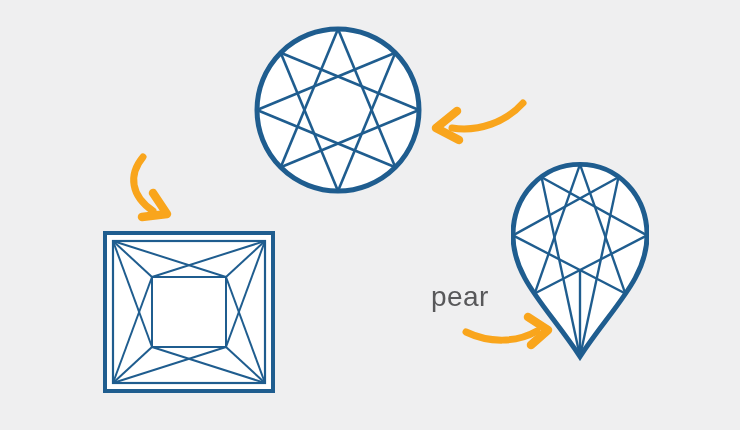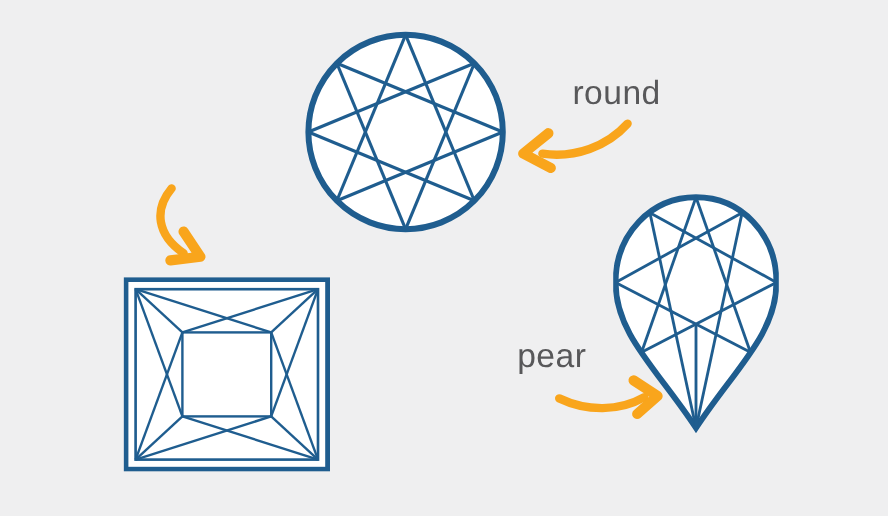--- a/index.html
+++ b/index.html
@@ -76,21 +76,20 @@
         <path d="M116,133 L2,74"></path>
         <path d="M70,197 L31,15"></path>
         <path d="M24,133 L70,2"></path>
         <path d="M2,74 L109,15"></path>
         <path d="M31,15 L138,74"></path>
         <path d="M70,110 L70,197"></path>
       </g>
     </svg>
   </div>
 
-  <div class="label" style="left:477px;top:64px;">round</div>
   <div class="label" style="left:431px;top:283px;">pear</div>
 
   <svg class="arrows" width="740" height="430" viewBox="0 0 740 430">
     <g>
       <path class="shaft" d="M523,103 C506,122 479,132 452,128"></path>
       <path class="head" d="M457,111 L436,128 L459,140"></path>
     </g>
     <g>
       <path class="shaft" d="M143,157 C128,175 131,196 153,211"></path>
       <path class="head" d="M153,193 L167,214 L142,217"></path>

